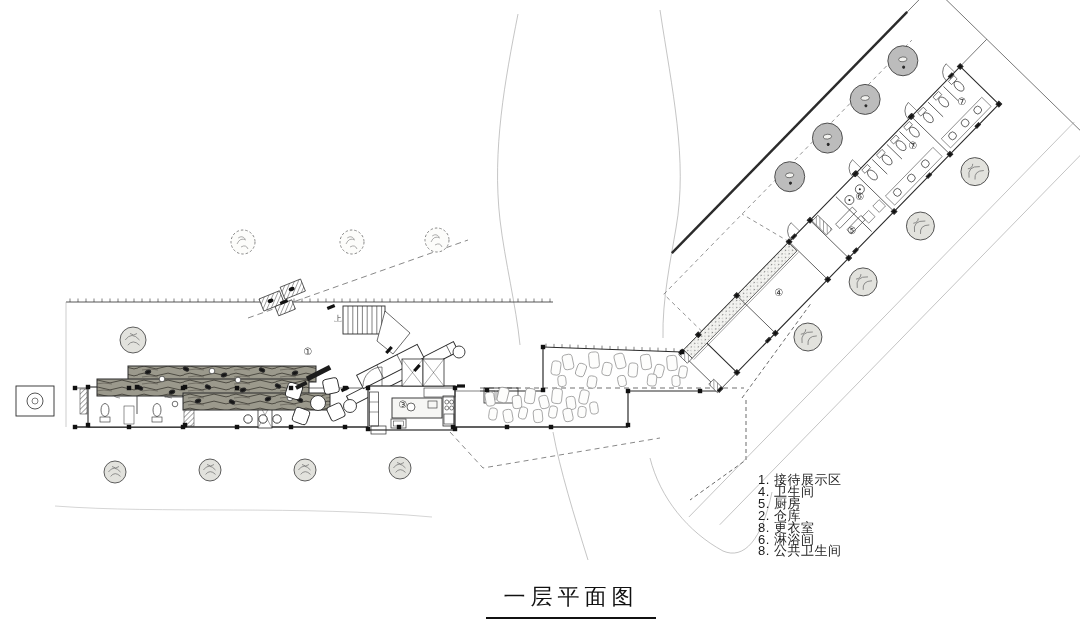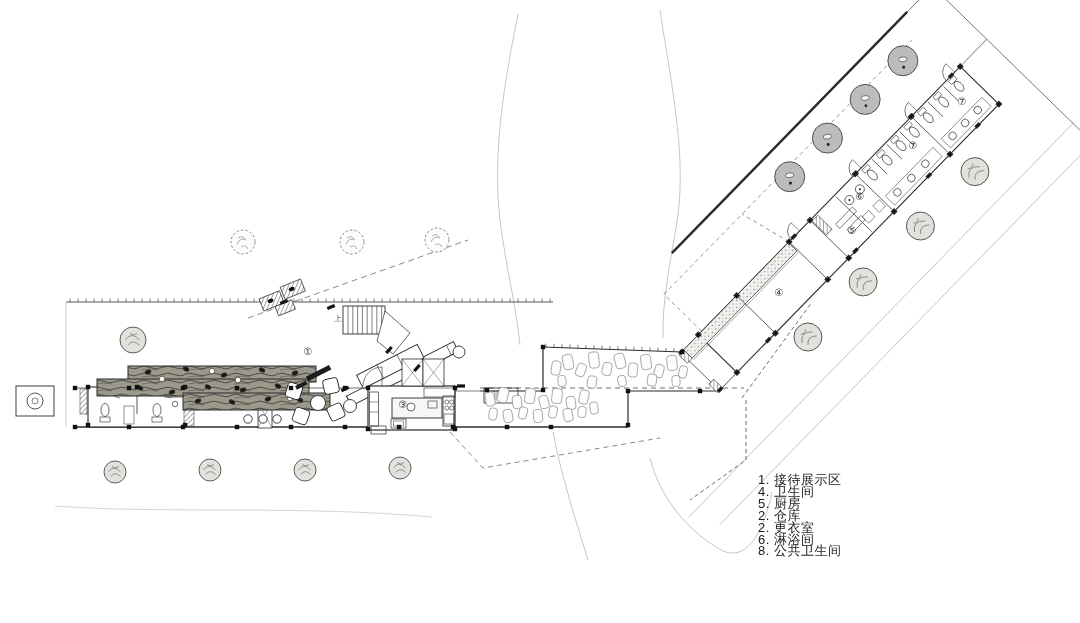--- a/index.html
+++ b/index.html
@@ -535,19 +535,20 @@
   <text x="962" y="105">⑦</text>
   <text x="338" y="321" font-size="7.5">上</text>
 </g>
 </svg>
 
 <div class="legend">
   <div>1. 接待展示区</div>
   <div>4. 卫生间</div>
   <div>5. 厨房</div>
   <div>2. 仓库</div>
-  <div>2. 更衣室</div>
+  <div>8. 更衣室</div>
   <div>6. 淋浴间</div>
   <div>8. 公共卫生间</div>
 </div>
 
+<div class="title">一层平面图</div>
 
 </div>
 
 </body></html>

